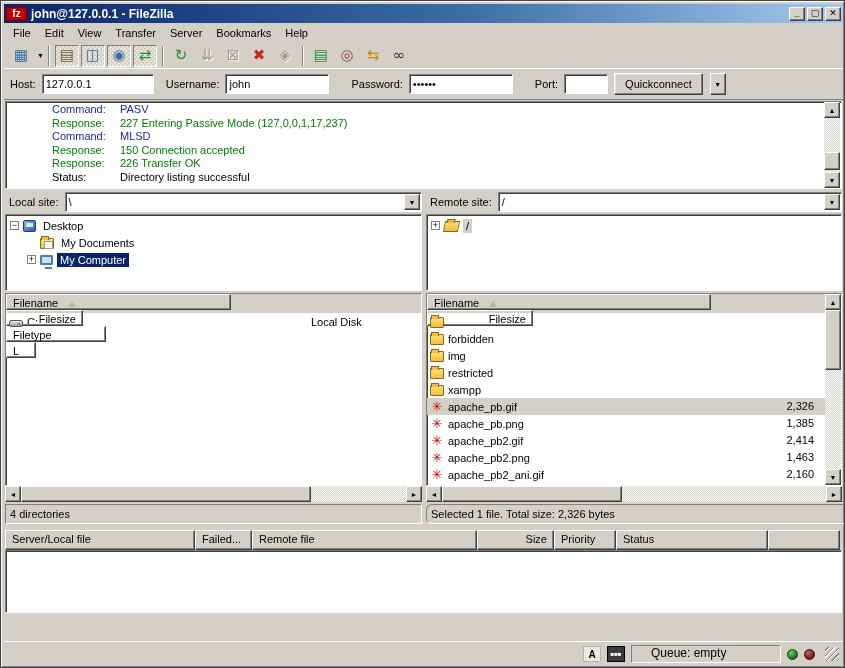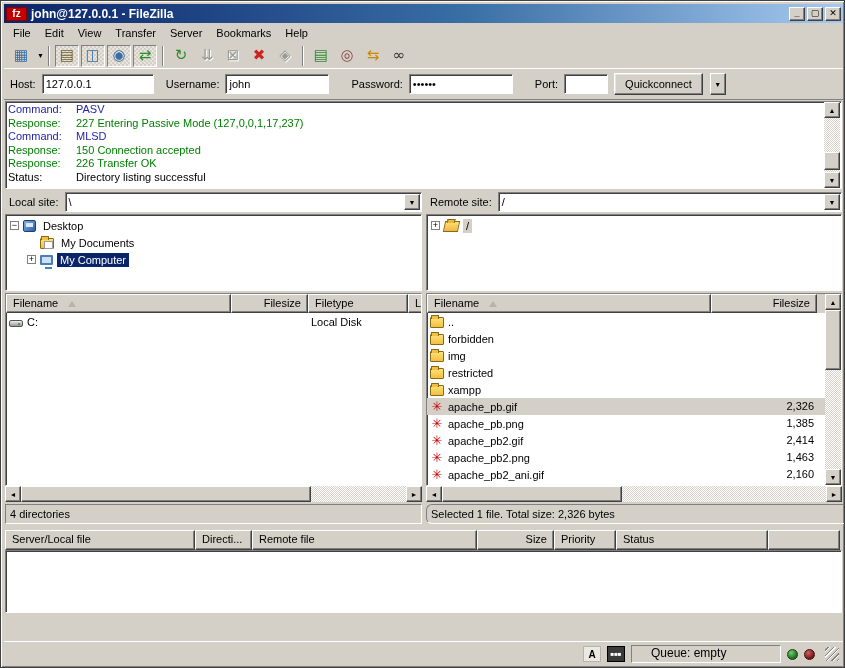--- a/index.html
+++ b/index.html
@@ -40,21 +40,21 @@
   .quickbar{position:absolute;left:3px;top:68px;width:839px;height:31px;display:flex;align-items:center;gap:6px;padding-left:6px;border-bottom:1px solid #808080;}
   .qc-label{white-space:nowrap;}
   .qc-input{height:20px;background:#fff;border:1px solid;border-color:#808080 #fff #fff #808080;box-shadow:inset 1px 1px 0 #404040;
     font-family:"Liberation Sans",sans-serif;font-size:11px;padding:2px 3px;}
   .qc-btn{height:22px;padding:0 10px;background:#D4D0C8;border:1px solid;border-color:#fff #404040 #404040 #fff;box-shadow:inset -1px -1px 0 #808080, inset 1px 1px 0 #E8E4DC;font-size:11px;}
   .qc-dd{width:16px;height:22px;background:#D4D0C8;border:1px solid;border-color:#fff #404040 #404040 #fff;box-shadow:inset -1px -1px 0 #808080;font-size:7px;display:flex;align-items:center;justify-content:center;margin-left:1px;}
 
   
   .log{position:absolute;left:4px;top:100px;width:837px;height:88px;background:#fff;border:1px solid;border-color:#808080 #fff #fff #808080;box-shadow:inset 1px 1px 0 #404040;padding:1px 0 0 2px;overflow:hidden;}
   .logline{display:flex;line-height:13.5px;white-space:nowrap;}
-  .logline .lbl{width:68px;flex:none;}
+  .logline .lbl{width:68px;flex:none;margin-left:44px;}
   .log-command{color:#1E1EA8;}
   .log-response{color:#008000;}
   .log-status{color:#000;}
 
   
   .vscroll{position:absolute;width:16px;background-image:repeating-conic-gradient(#fff 0 25%,#D4D0C8 0 50%);background-size:2px 2px;}
   .hscroll{position:absolute;height:16px;background-image:repeating-conic-gradient(#fff 0 25%,#D4D0C8 0 50%);background-size:2px 2px;}
   .sbtn{position:absolute;background:#D4D0C8;border:1px solid;border-color:#fff #404040 #404040 #fff;box-shadow:inset -1px -1px 0 #808080;
     display:flex;align-items:center;justify-content:center;font-size:7px;color:#000;}
   .sthumb{position:absolute;background:#D4D0C8;border:1px solid;border-color:#fff #404040 #404040 #fff;box-shadow:inset -1px -1px 0 #808080;}
@@ -82,21 +82,21 @@
   .ic-desktop{width:13px;height:12px;background:linear-gradient(135deg,#7EB2E8,#2B5FA5);border:1px solid #1F3F66;border-radius:2px;}
   .ic-desktop::before{content:"";position:absolute;inset:2px 2px 4px 2px;background:#DCE9F8;}
   .ic-computer{width:13px;height:10px;background:#CFE0F2;border:2px solid #4A7EBB;border-radius:1px;}
   .ic-computer::after{content:"";position:absolute;left:3px;top:10px;width:7px;height:2px;background:#4A7EBB;}
   .ic-drive{width:14px;height:7px;background:linear-gradient(#EEE,#999);border:1px solid #555;border-radius:2px;margin-top:4px;}
   .ic-drive::after{content:"";position:absolute;right:2px;top:2px;width:2px;height:2px;background:#2E8B2E;border-radius:50%;}
   .ic-image{color:#CC0000;font-size:13px;line-height:13px;width:14px;text-align:center;font-family:"DejaVu Sans",sans-serif;}
 
   
   .flist{position:absolute;background:#fff;border:1px solid;border-color:#808080 #fff #fff #808080;box-shadow:inset 1px 1px 0 #404040;overflow:hidden;}
-  .fhdr{display:flex;height:19px;background:#D4D0C8;}
+  .fhdr{display:flex;height:19px;background:#D4D0C8;flex-direction:column;}
   .fh{border:1px solid;border-color:#fff #404040 #404040 #fff;box-shadow:inset -1px -1px 0 #808080;padding:2px 6px 0 6px;white-space:nowrap;overflow:hidden;position:relative;flex:none;}
   .fh.right{text-align:right;}
   .sort-asc{display:inline-block;width:0;height:0;border-left:4px solid transparent;border-right:4px solid transparent;border-bottom:6px solid #B8B4AC;margin-left:10px;}
   .frow{display:flex;height:17px;align-items:center;white-space:nowrap;}
   .frow.sel{background:#D4D0C8;}
   .fcell{padding:0 3px;overflow:hidden;flex:none;display:flex;align-items:center;height:17px;}
   .fcell.right{justify-content:flex-end;display:block;text-align:right;padding-top:2px;}
 
   .pane-status{position:absolute;height:20px;border:1px solid;border-color:#808080 #fff #fff #808080;display:flex;align-items:center;padding-left:4px;}
 
@@ -391,21 +391,21 @@
 
   <div class="pane-status" style="left:4px;top:503px;width:417px;">
     <span>4 directories</span>
   </div>
   <div class="pane-status" style="left:425px;top:503px;width:444px;border-radius:6px;">
     <span>Selected 1 file. Total size: 2,326 bytes</span>
   </div>
 
   <div class="q-hdr">
       <div class="fh" style="width: 190px;">Server/Local file</div>
-      <div class="fh" style="width: 57px;">Directi...</div>
+      <div class="fh" style="width: 57px;">Failed...</div>
       <div class="fh" style="width: 225px;">Remote file</div>
       <div class="fh right" style="width: 77px;">Size</div>
       <div class="fh" style="width: 62px;">Priority</div>
       <div class="fh" style="width: 152px;">Status</div>
       <div class="fh" style="width: 72px;"></div>
     </div>
   <div class="q-list"></div>
 
 
   <div class="statusbar">

